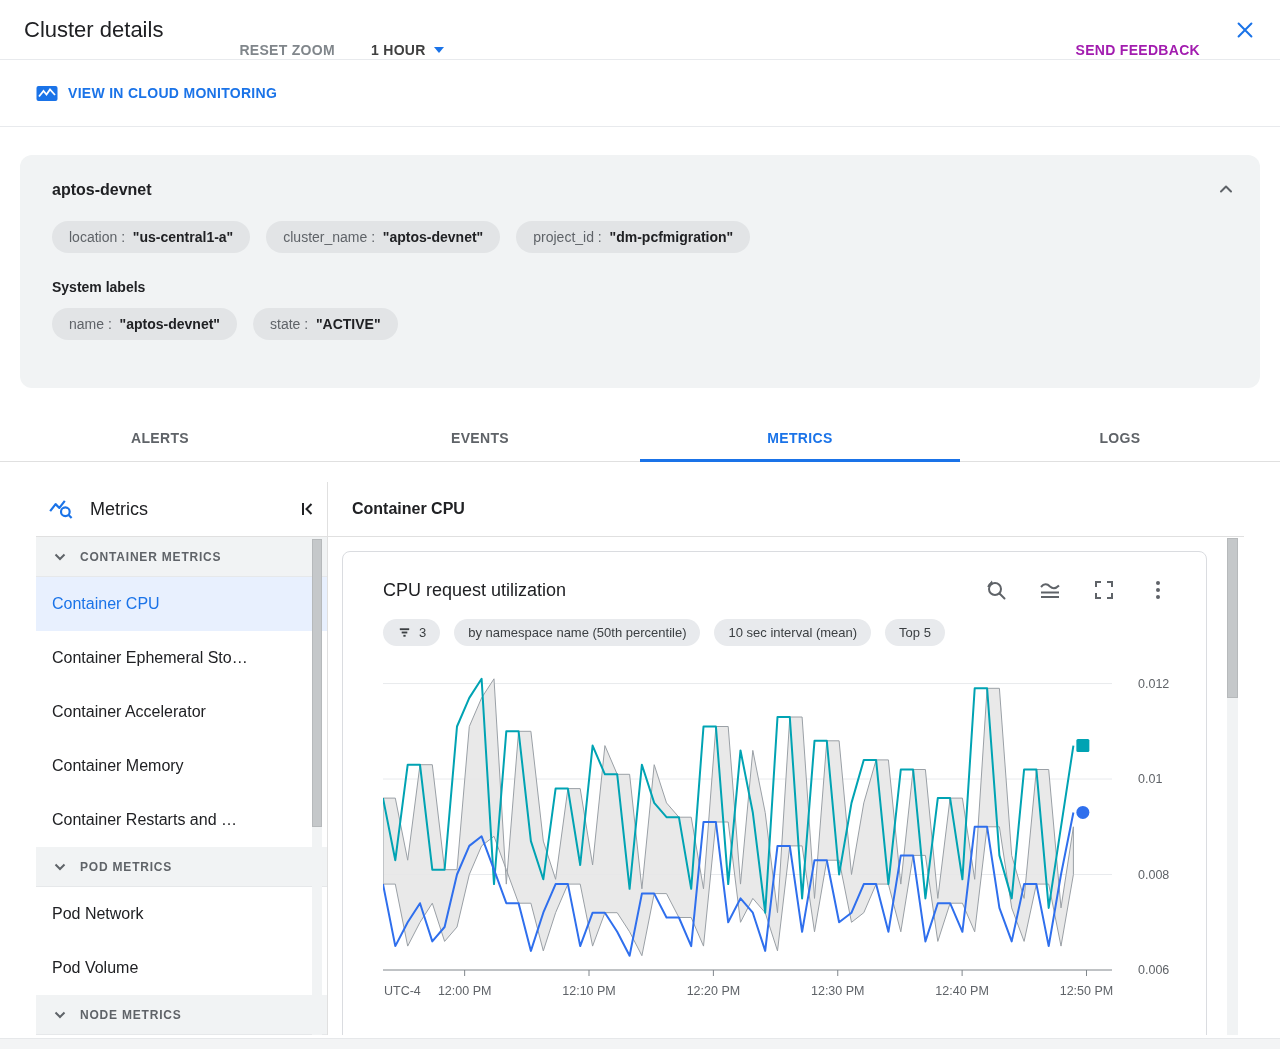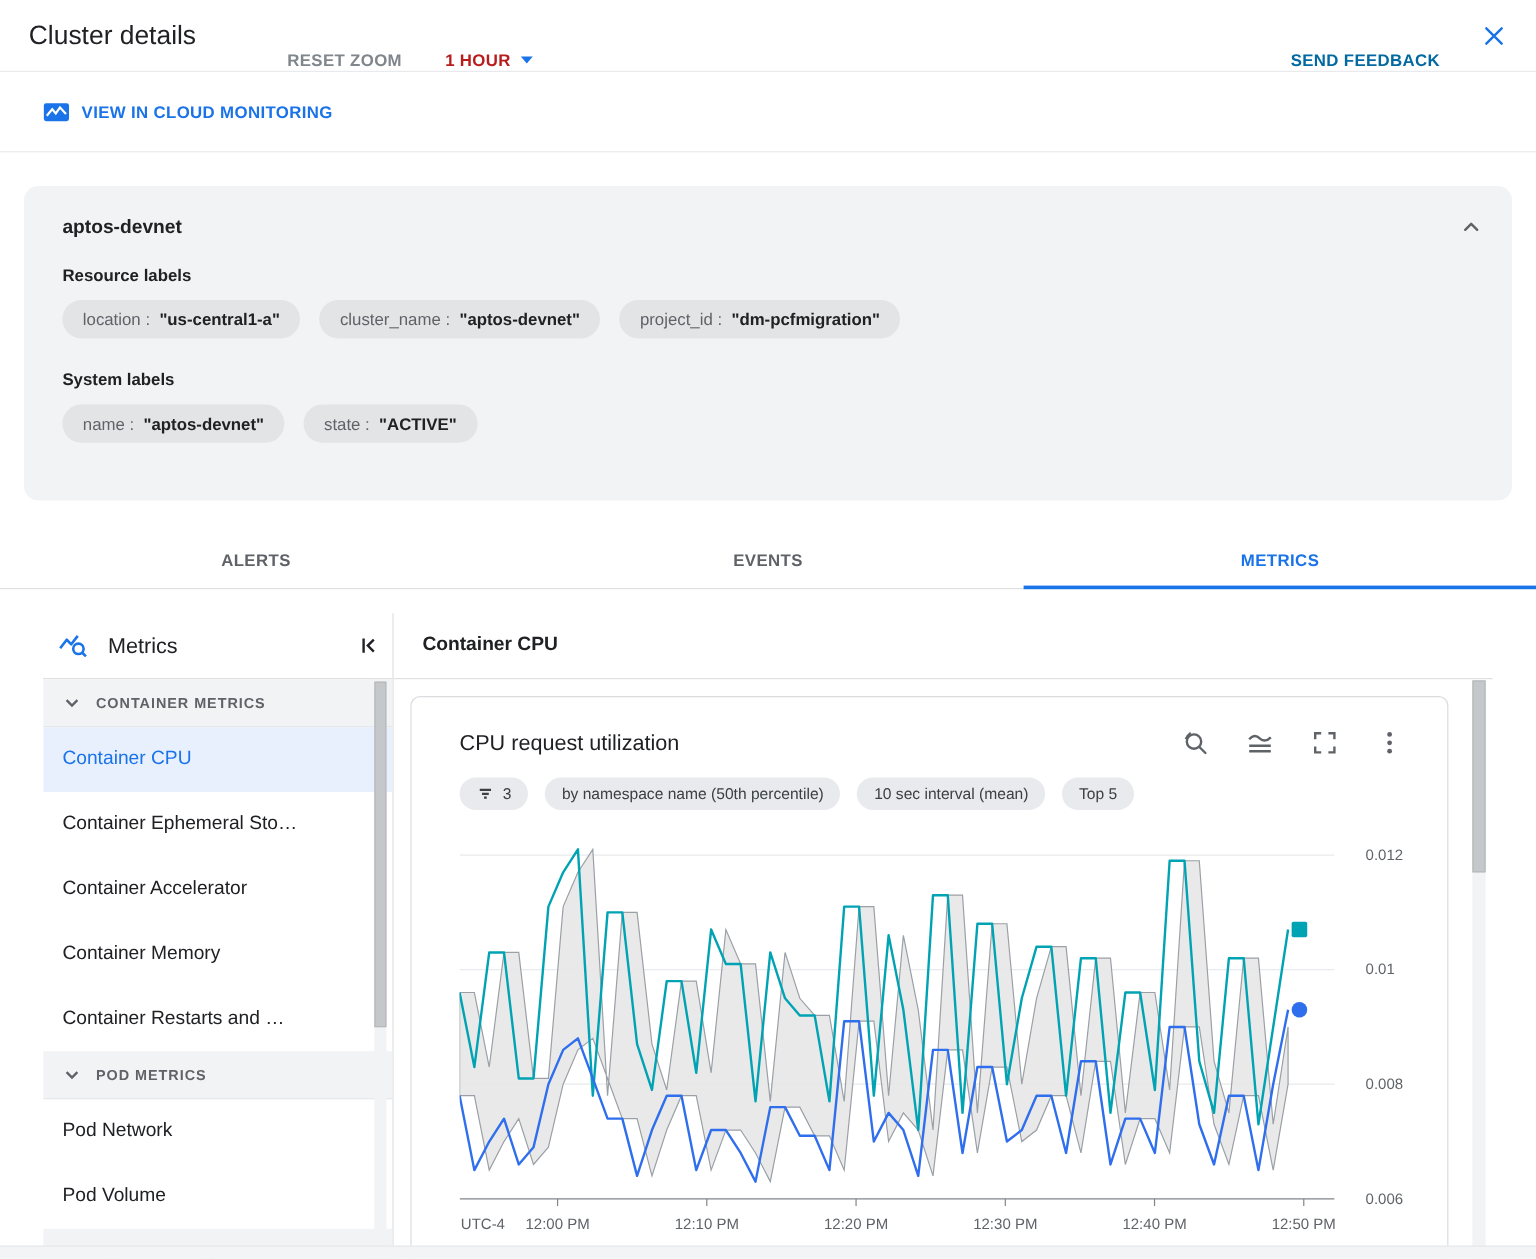--- a/index.html
+++ b/index.html
@@ -3,24 +3,24 @@
 <meta charset="utf-8">
 <style>
   * { margin:0; padding:0; box-sizing:border-box; }
   html,body { width:1280px; height:1049px; background:#fff; font-family:"Liberation Sans", sans-serif; color:#202124; overflow:hidden; }
 
   
   .top-header { height:60px; display:flex; align-items:center; padding:0 24px; border-bottom:1px solid #e8eaed; background:#fff; }
   .page-title { font-size:22px; color:#202124; }
   .txt-btn { font-size:14px; font-weight:bold; letter-spacing:.3px; background:none; border:none; cursor:pointer; font-family:inherit;margin-top:40px; }
   .reset-zoom { color:#80868b; margin-left:76px; }
-  .time-range { color:#b91c1c; margin-left:36px; display:flex; align-items:center; gap:8px; }
+  .time-range { color:#404040; margin-left:36px; display:flex; align-items:center; gap:8px; }
   .caret-down { width:0; height:0; border-left:5px solid transparent; border-right:5px solid transparent; border-top:6px solid #1a73e8; display:inline-block; }
   .header-right { margin-left:auto; display:flex; align-items:center; gap:34px; }
-  .send-feedback { color:#0369a1; }
+  .send-feedback { color:#a21caf; }
   .icon-btn { background:none; border:none; cursor:pointer; display:inline-flex; align-items:center; justify-content:center; padding:0; }
 
   
   .link-row { height:67px; display:flex; align-items:center; padding:0 36px; border-bottom:1px solid #e8eaed; }
   .mon-link { display:flex; align-items:center; gap:10px; color:#1a73e8; font-size:14px; font-weight:bold; letter-spacing:.3px; cursor:pointer; background:none; border:none; font-family:inherit; }
 
   
   .cluster-card { margin:28px 20px 0; background:#f1f3f4; border-radius:12px; padding:26px 32px 48px; position:relative; }
   .cluster-card h2 { font-size:16px; font-weight:bold; margin-bottom:22px; }
   .labels-title { font-size:14px; font-weight:bold; margin-bottom:13px; }
@@ -99,38 +99,38 @@
 </div>
 
 <div class="cluster-card">
   <h2>aptos-devnet</h2>
   <button class="icon-btn collapse-btn">
     <svg width="24" height="24" viewBox="0 0 24 24">
       <path d="M7 14.5 L12 9.5 L17 14.5" stroke="#5f6368" stroke-width="2" fill="none" stroke-linecap="round" stroke-linejoin="round"></path>
     </svg>
   </button>
 
-  <div class="labels-title">Resource labels</div>
   <div class="chip-row">
     <span class="kv-chip"><span class="k">location</span><span class="k"> :&nbsp; </span><span class="v">"us-central1-a"</span></span>
     <span class="kv-chip"><span class="k">cluster_name</span><span class="k"> :&nbsp; </span><span class="v">"aptos-devnet"</span></span>
     <span class="kv-chip"><span class="k">project_id</span><span class="k"> :&nbsp; </span><span class="v">"dm-pcfmigration"</span></span>
   </div>
 
   <div class="labels-title">System labels</div>
   <div class="chip-row" style="margin-bottom:0">
     <span class="kv-chip"><span class="k">name</span><span class="k"> :&nbsp; </span><span class="v">"aptos-devnet"</span></span>
     <span class="kv-chip"><span class="k">state</span><span class="k"> :&nbsp; </span><span class="v">"ACTIVE"</span></span>
   </div>
 </div>
 
 <div class="tabs">
   <button class="tab">ALERTS</button>
   <button class="tab">EVENTS</button>
   <button class="tab active">METRICS</button>
+  <button class="tab">LOGS</button>
 </div>
 
 <div class="metrics-area">
 
   <div class="sidebar">
     <div class="sidebar-header">
       <svg width="26" height="26" viewBox="0 0 24 24">
         <polyline points="2,14 7,7.5 10.5,11 15.5,4.5" stroke="#1a73e8" stroke-width="2" fill="none" stroke-linejoin="round"></polyline>
         <circle cx="16" cy="14.5" r="4" stroke="#1a73e8" stroke-width="2" fill="none"></circle>
         <line x1="19" y1="17.5" x2="21.8" y2="20.3" stroke="#1a73e8" stroke-width="2"></line>

